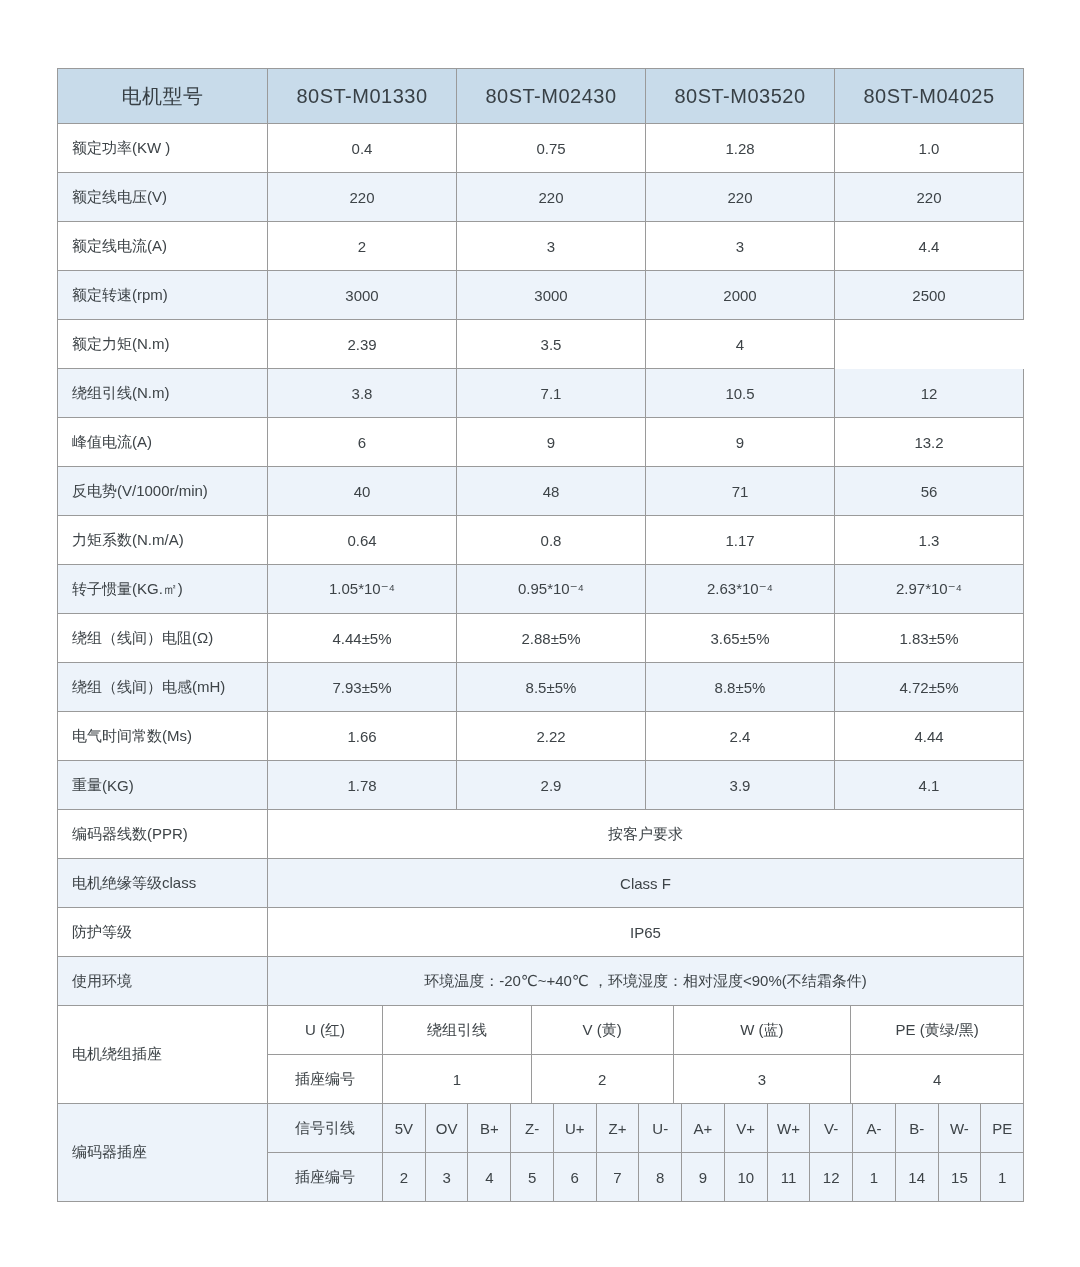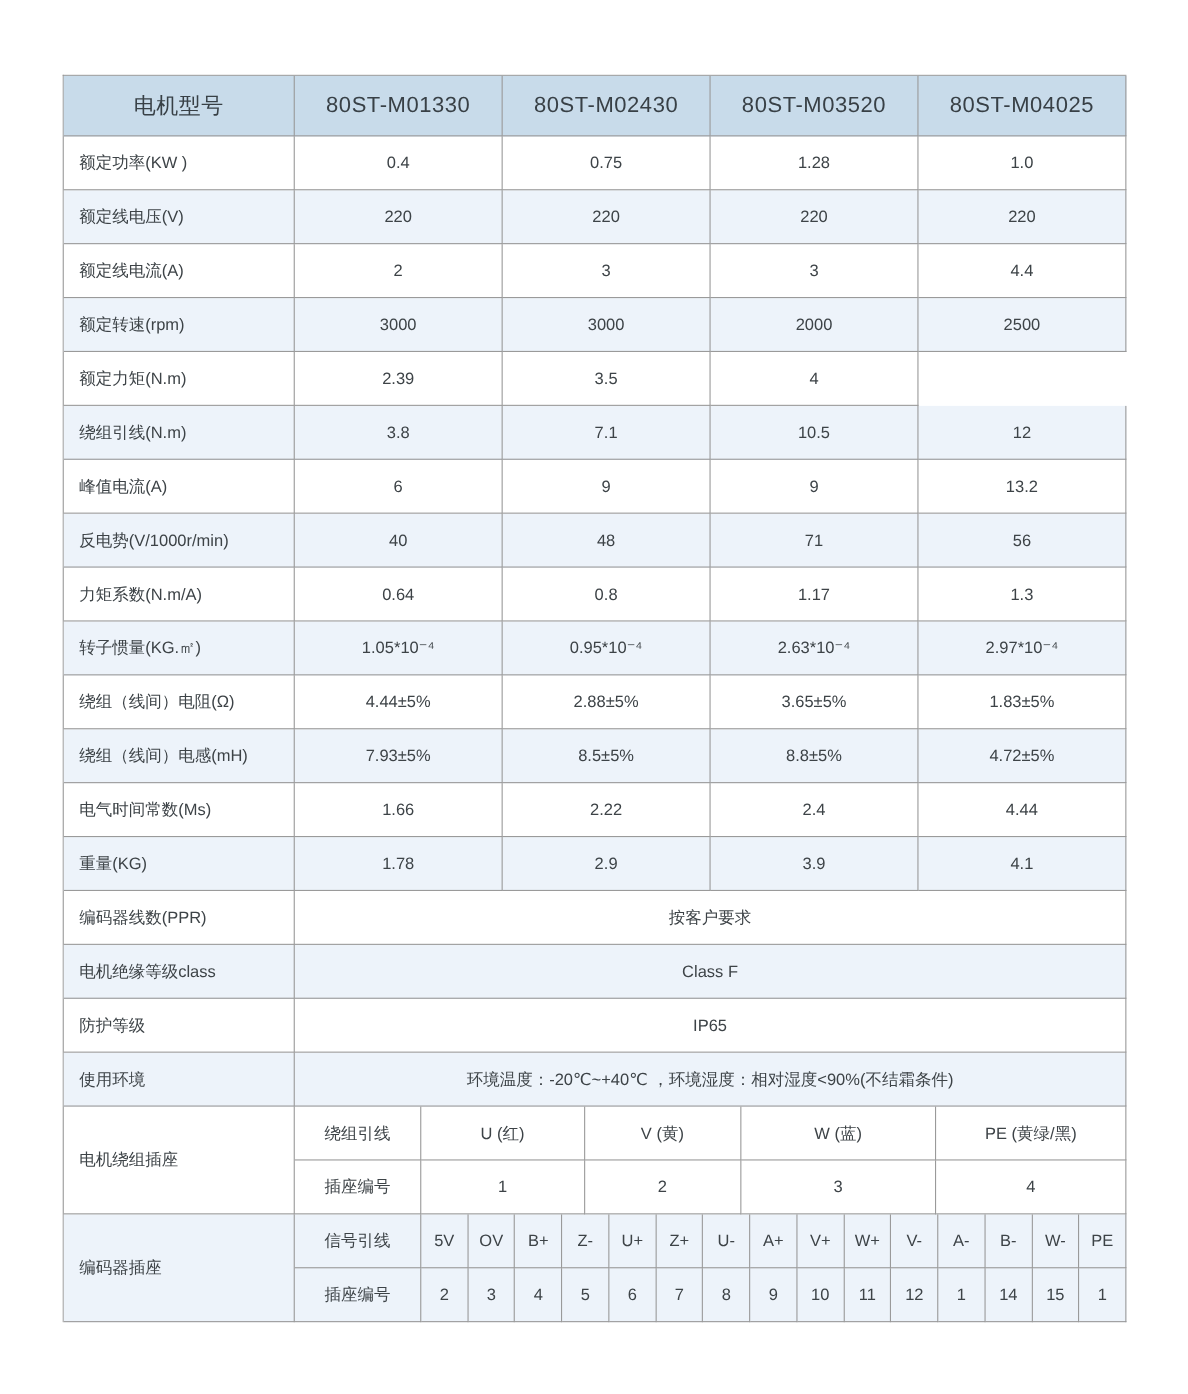--- a/index.html
+++ b/index.html
@@ -165,22 +165,22 @@
       <div class="row cols-merged body-row">
         <div class="cell label-cell">防护等级</div>
         <div class="cell">IP65</div>
       </div>
       <div class="row cols-merged body-row tint">
         <div class="cell label-cell">使用环境</div>
         <div class="cell">环境温度：-20℃~+40℃ ，环境湿度：相对湿度&lt;90%(不结霜条件)</div>
       </div>
       <div class="row section winding">
         <div class="cell section-label">电机绕组插座</div>
+        <div class="cell">U (红)</div>
         <div class="cell">绕组引线</div>
-        <div class="cell">U (红)</div>
         <div class="cell">V (黄)</div>
         <div class="cell">W (蓝)</div>
         <div class="cell">PE (黄绿/黑)</div>
         <div class="cell">插座编号</div>
         <div class="cell">1</div>
         <div class="cell">2</div>
         <div class="cell">3</div>
         <div class="cell">4</div>
       </div>
       <div class="row section encoder tint">

